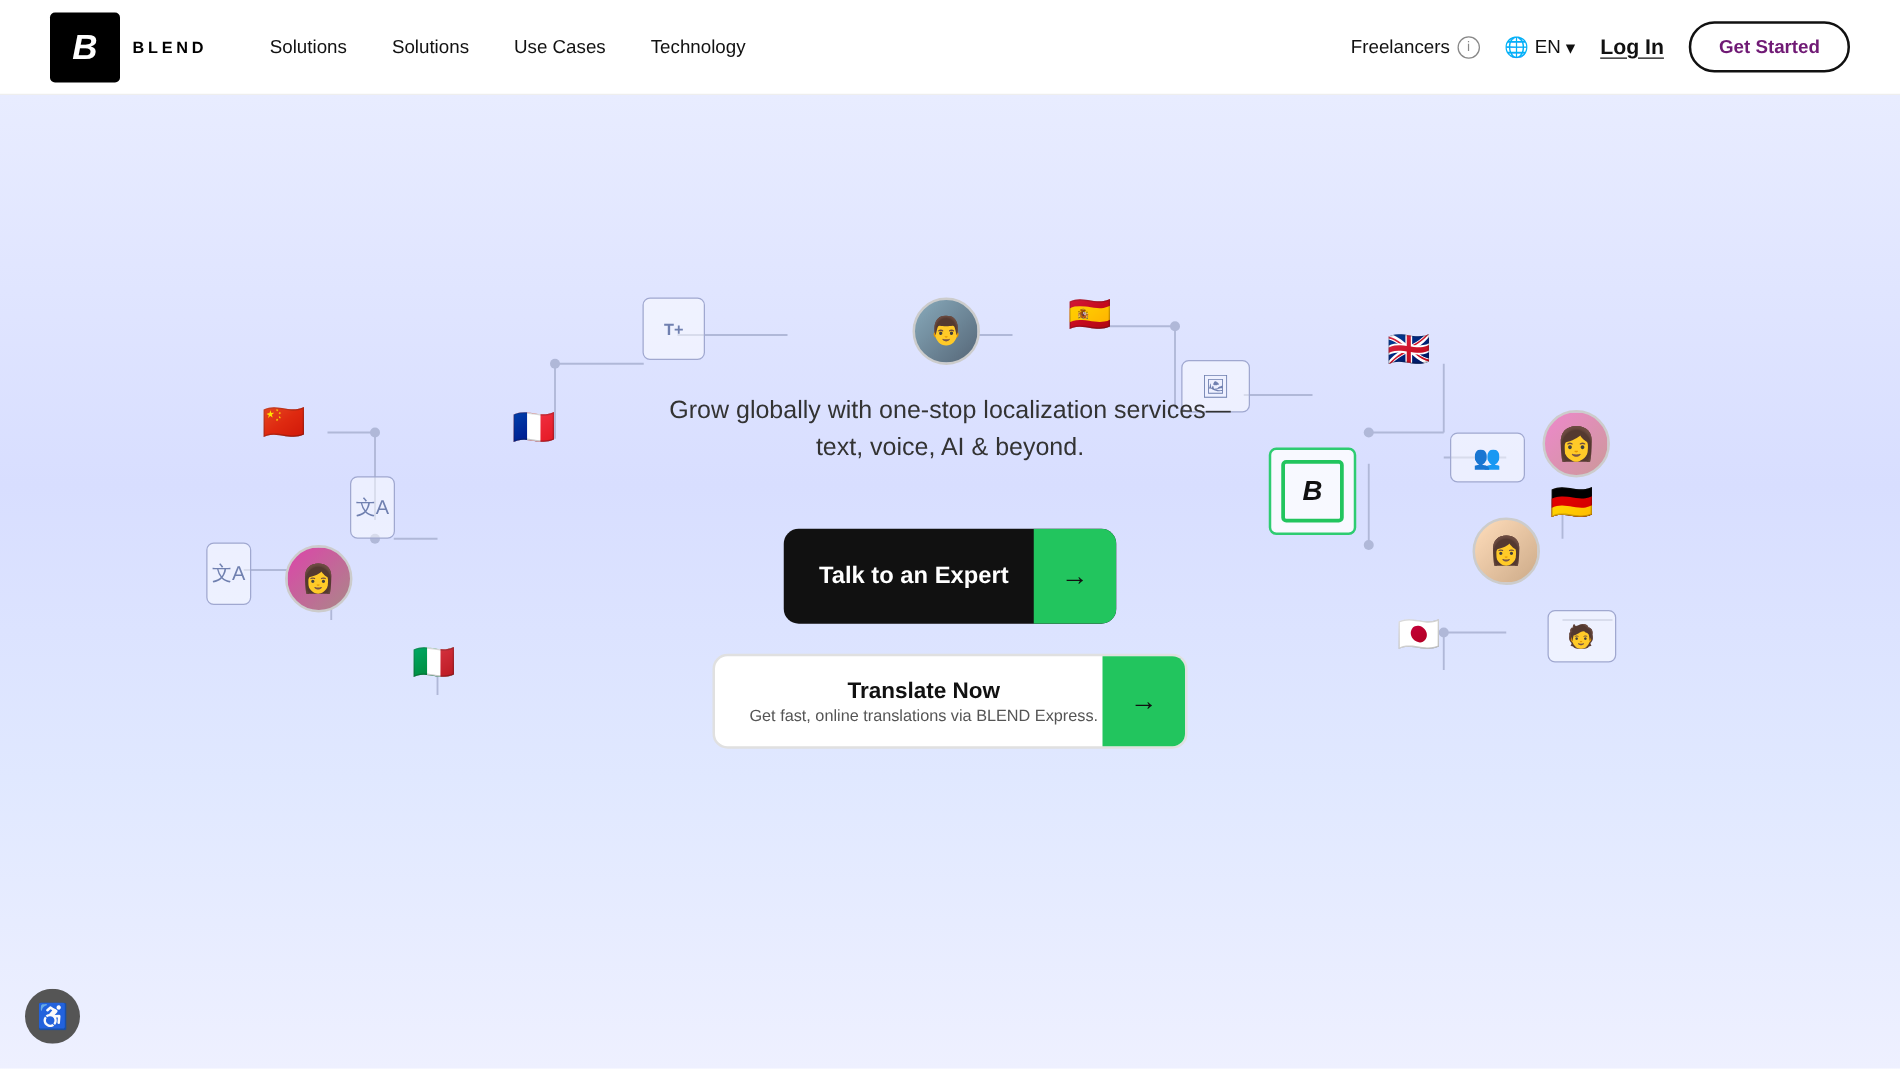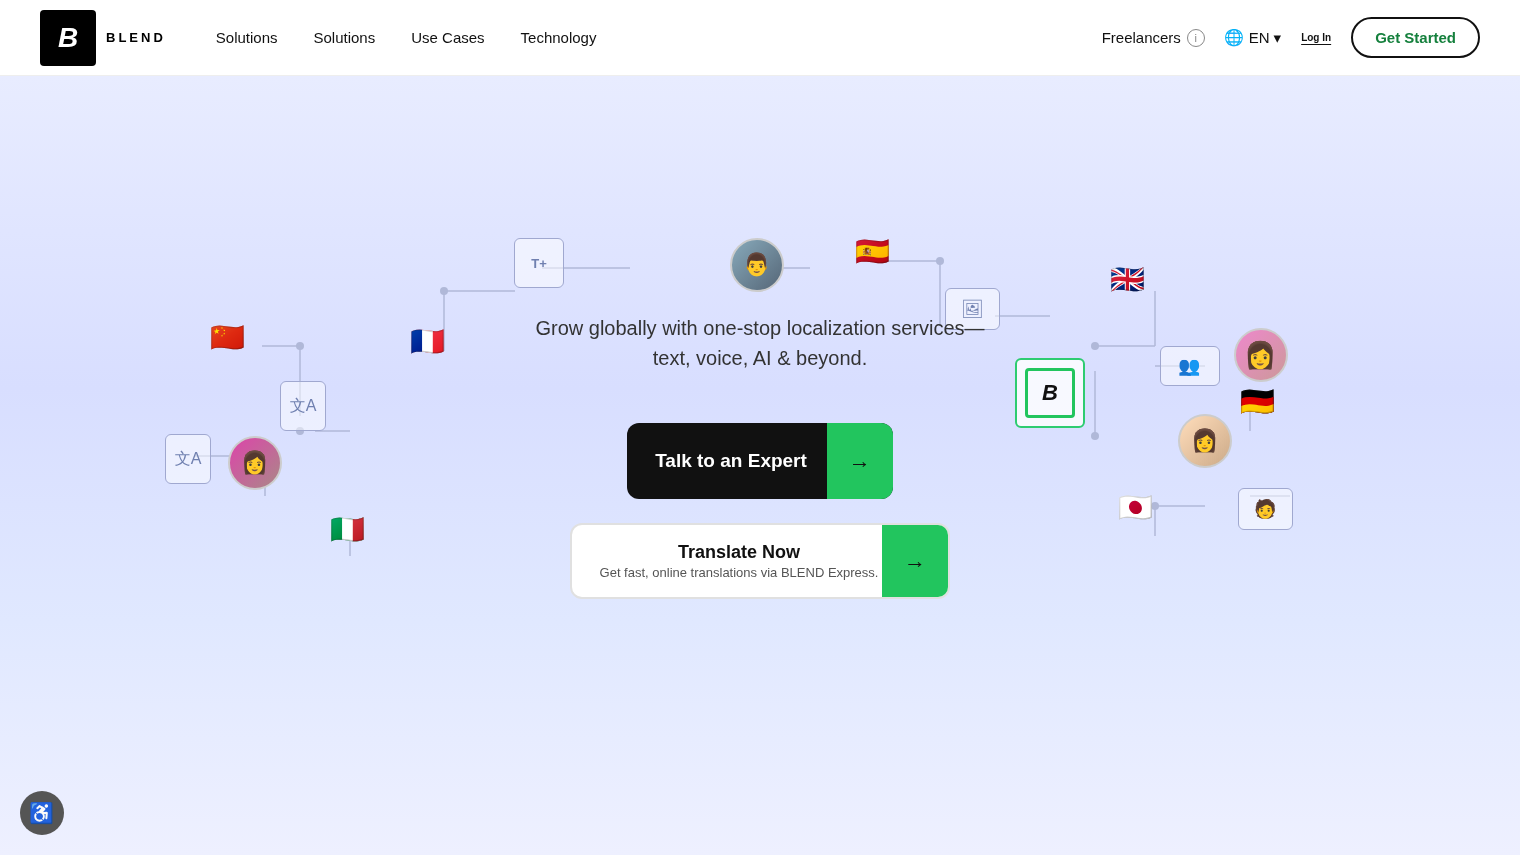--- a/index.html
+++ b/index.html
@@ -96,34 +96,34 @@
       gap: 4px;
       font-size: 15px;
       font-weight: 500;
       color: #111;
       cursor: pointer;
     }
     .lang-globe {
       font-size: 16px;
     }
     .login-btn {
-      font-size: 10px;
+      font-size: 17px;
       font-weight: 600;
       color: #111;
       cursor: pointer;
       text-decoration: underline;
       text-underline-offset: 3px;
     }
     .get-started-btn {
       padding: 10px 22px;
       border: 2px solid #111;
       border-radius: 50px;
       font-size: 15px;
       font-weight: 600;
-      color: #15803d;
+      color: #701a75;
       cursor: pointer;
       background: transparent;
     }
 
     
     .hero {
       background: linear-gradient(180deg, #e8ecff 0%, #d8deff 40%, #e0e8ff 70%, #eef0ff 100%);
       min-height: 779px;
       position: relative;
       display: flex;
@@ -177,21 +177,21 @@
       width: 70px;
       height: 70px;
       border: 2px solid #2ecc71;
       border-radius: 6px;
       display: flex;
       align-items: center;
       justify-content: center;
       background: rgba(255,255,255,0.8);
     }
     .translate-icon-node {
-      width: 46px;
+      width: 36px;
       height: 50px;
       border: 1.5px solid #a0a8d0;
       border-radius: 6px;
       display: flex;
       align-items: center;
       justify-content: center;
       background: rgba(255,255,255,0.5);
       color: #7080b0;
       font-size: 16px;
     }

